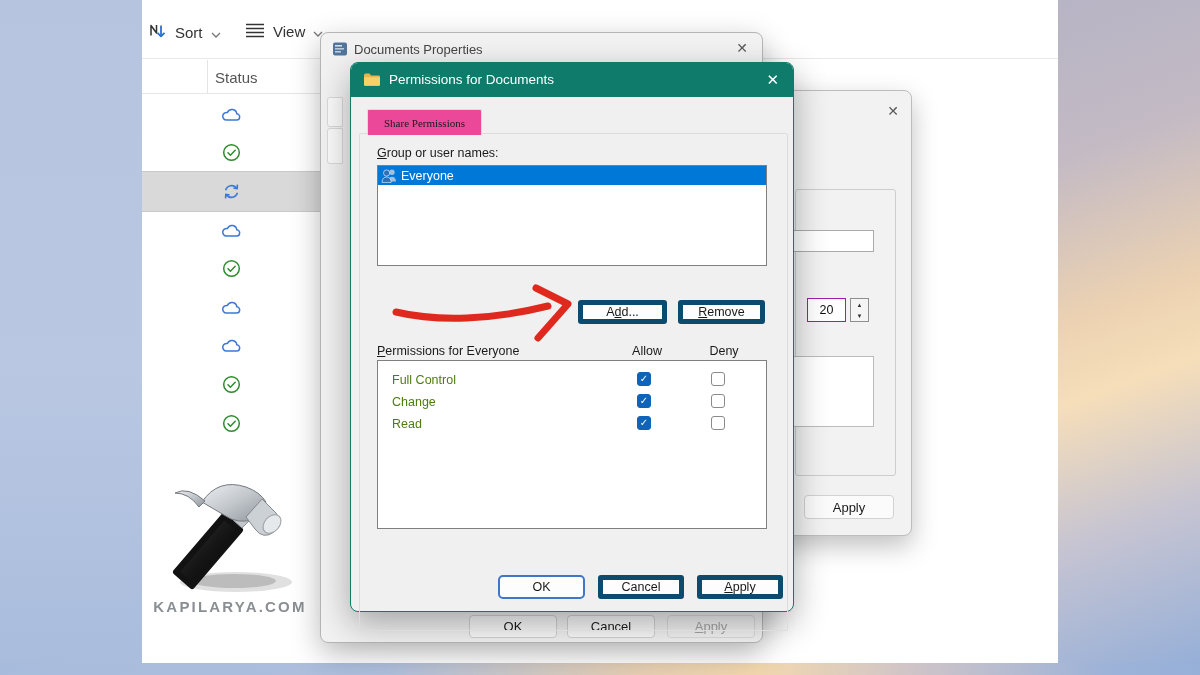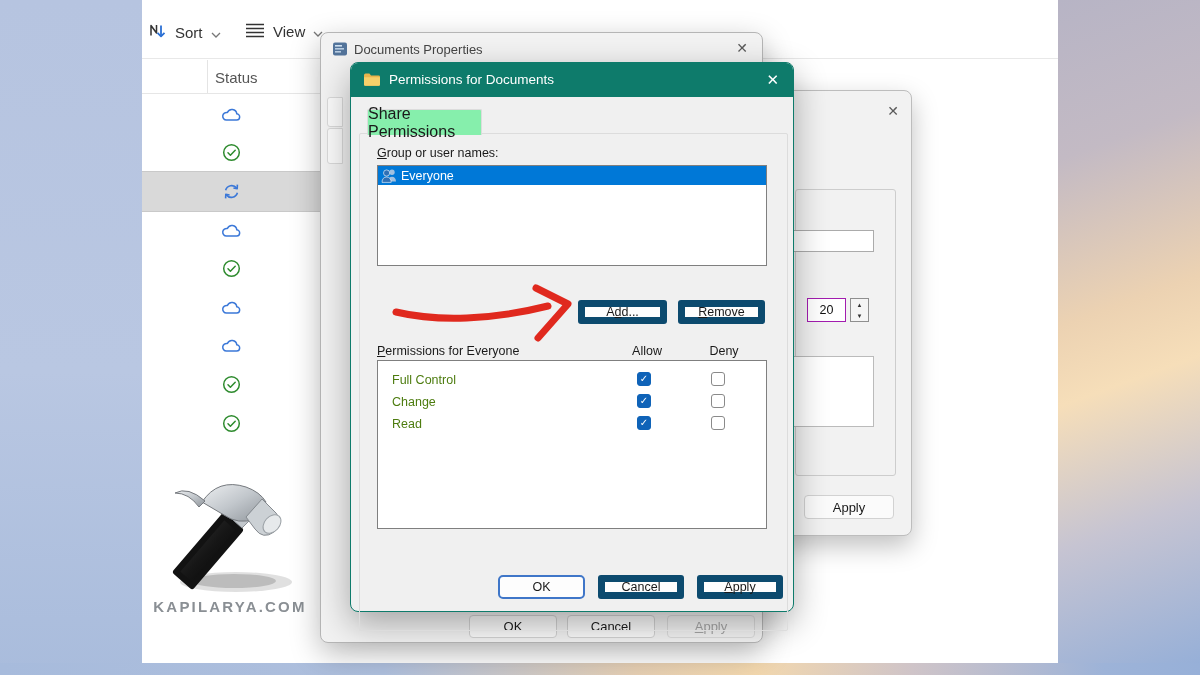--- a/index.html
+++ b/index.html
@@ -18,21 +18,21 @@
   .col-vline{position:absolute;left:207px;top:60px;width:1px;height:33px;background:#e4e4e4;}
   .hdr-underline{position:absolute;left:142px;top:93px;width:178px;height:1px;background:#e6e6e6;}
   .status-rows{position:absolute;left:142px;top:95px;width:178px;}
   .status-row{height:38.6px;display:flex;align-items:center;justify-content:center;}
   .status-row.selected{background:#d9d9d9;box-shadow:0 1px 0 #c9c9c9, 0 -1px 0 #c9c9c9;}
   .status-row span{display:flex;align-items:center;}
 
   
   .dlg{position:absolute;border-radius:8px;}
   .btn{position:absolute;display:flex;align-items:center;justify-content:center;
-       background:#fdfdfd;border:7px solid #0c4a6e;border-radius:3px;font-size:12.5px;color:#1a1a1a;box-sizing:border-box;}
+       background:#fdfdfd;border:5px solid #0c4a6e;border-radius:3px;font-size:12.5px;color:#1a1a1a;box-sizing:border-box;}
   .btn11{background:#fbfbfb;border:1px solid #d2d2d2;border-radius:4px;font-size:13px;}
   .btn.disabled{color:#a6a6a6;background:#f3f3f3;border-color:#dcdcdc;}
   .u{text-decoration:underline;}
   .x{position:absolute;font-size:14px;color:#5a5a5a;line-height:1;cursor:default;}
 
   
   .outer-dlg{left:320px;top:32px;width:443px;height:611px;background:#f2f2f2;
     border:1px solid #b5b5b5;box-shadow:0 10px 30px rgba(0,0,0,.28);z-index:10;box-sizing:border-box;}
   .outer-title{position:absolute;left:33px;top:9px;font-size:13px;color:#454545;}
   .outer-icon{position:absolute;left:11px;top:8px;}
@@ -50,23 +50,23 @@
   .adv-comment{position:absolute;left:10px;top:265px;width:99px;height:71px;background:#fff;border:1px solid #bbb;box-sizing:border-box;}
 
   
   .perm-dlg{left:350px;top:62px;width:444px;height:550px;background:#f0f0f0;
     border:1px solid #0e7b6b;box-shadow:0 12px 34px rgba(0,0,0,.32);z-index:30;box-sizing:border-box;}
   .perm-titlebar{position:absolute;left:0;top:0;right:0;height:34px;background:#0e7b6b;border-radius:7px 7px 0 0;}
   .perm-title{position:absolute;left:38px;top:9px;font-size:13.5px;color:#fff;}
   .folder-ic{position:absolute;left:12px;top:9px;}
   .perm-x{color:#fff;font-size:15px;right:14px;top:9px;}
   .tab-page{position:absolute;left:8px;top:70px;width:427px;height:496px;border:1px solid #dcdcdc;border-radius:2px;}
-  .tab{position:absolute;left:16px;top:46px;width:113px;height:25px;background:#86efac;
+  .tab{position:absolute;left:16px;top:46px;width:113px;height:25px;background:#ec4899;
     border:1px solid #dcdcdc;border-bottom:none;border-radius:2px 2px 0 0;display:flex;align-items:center;justify-content:center;
-    font-size:16px;color:#1a1a1a;z-index:2;}
+    font-size:11px;color:#1a1a1a;z-index:2;font-family:Liberation Serif, serif;}
   .lbl{position:absolute;font-size:12.5px;color:#1a1a1a;}
   .listbox{position:absolute;left:26px;top:102px;width:390px;height:101px;background:#fff;border:1px solid #7f7f7f;box-sizing:border-box;}
   .group-row{height:19px;display:flex;align-items:center;gap:3px;padding-left:3px;font-size:12.5px;color:#111;}
   .group-row.selected{background:#0078d7;color:#fff;}
   .permbox{position:absolute;left:26px;top:297px;width:390px;height:169px;background:#fff;border:1px solid #7f7f7f;box-sizing:border-box;padding-top:9px;}
   .perm-row{position:relative;height:22px;}
   .perm-name{position:absolute;left:14px;top:3px;font-size:12.5px;color:#4d7c0f;}
   .cb{position:absolute;top:2px;width:14px;height:14px;border-radius:3px;box-sizing:border-box;display:flex;align-items:center;justify-content:center;}
   .cb.on{background:#0f63b8;border:1px solid #0f63b8;}
   .cb.off{background:#fff;border:1px solid #8a8a8a;}

